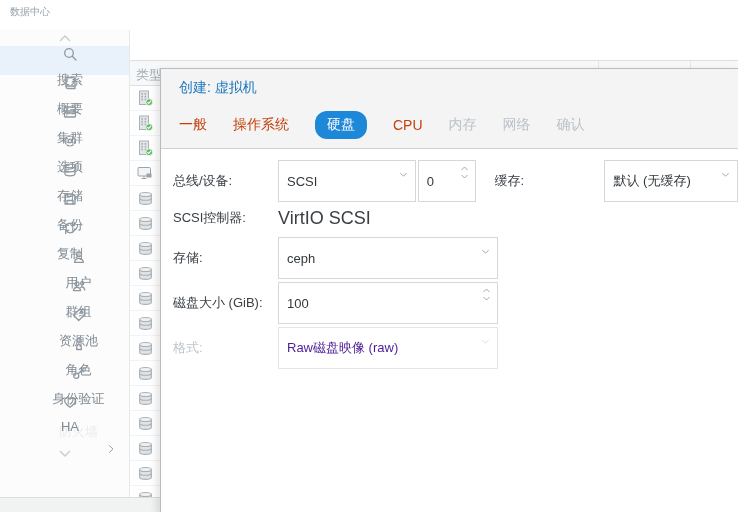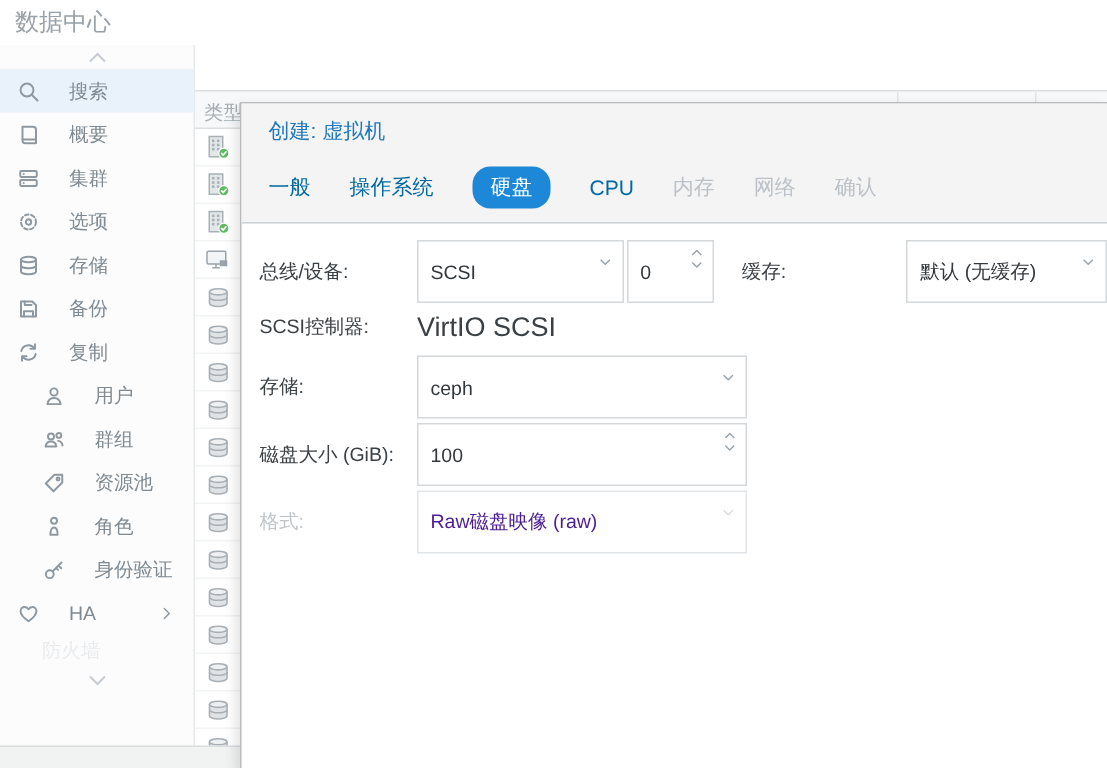--- a/index.html
+++ b/index.html
@@ -2,27 +2,27 @@
 <html><head>
 <meta charset="utf-8">
 <style>
   * { margin:0; padding:0; box-sizing:border-box; }
   html,body { width:738px; height:512px; overflow:hidden; }
   body { font-family:"Liberation Sans","DejaVu Sans",sans-serif; background:#fff; position:relative; }
   #app { position:absolute; inset:0; width:738px; height:512px; overflow:hidden; background:#fff; }
 
   
   .topbar { position:absolute; left:0; top:0; width:738px; height:30px; background:#fff; }
-  .topbar-title { position:absolute; left:10px; top:5px; font-size:16px; color:#98a1a8; }
+  .topbar-title { position:absolute; left:10px; top:5px; font-size:10px; color:#98a1a8; }
 
   
   .sidebar { position:absolute; left:0; top:30px; width:130px; height:482px; background:#fcfcfd; border-right:1px solid #e6e8ea; }
   .scroll-chev { height:16px; display:flex; align-items:center; justify-content:center; color:#c6ccd1; cursor:pointer; }
   .scroll-chev svg { stroke:#c6ccd1; }
-  .side-item { display:flex; align-items:center; height:29px; padding-left:11px; gap:19px; font-size:13px; color:#7f8a92; cursor:pointer; white-space:nowrap; }
+  .side-item { display:flex; align-items:center; height:29px; padding-left:11px; gap:9px; font-size:13px; color:#7f8a92; cursor:pointer; white-space:nowrap;flex-direction:column; }
   .side-item.selected { background:#e9f2fa; }
   .side-item.indent { padding-left:28px;font-family:Liberation Mono, monospace; }
   .side-item.faded { opacity:0.15; height:22px; }
   .side-item .ic { flex-shrink:0; }
   .side-item .expander { margin-left:auto; margin-right:12px; }
   .ic { stroke:#8e98a0; fill:none; stroke-width:1.3; stroke-linecap:round; stroke-linejoin:round; }
 
   
   .rtable { position:absolute; left:130px; top:30px; right:0; bottom:0; background:#fff; }
   .rtable-header { position:absolute; left:0; top:30px; right:0; height:26px; background:#f7f8f9; border-top:1px solid #dcdfe1; border-bottom:1px solid #dcdfe1; }
@@ -32,21 +32,21 @@
   .tree-row { height:25px; display:flex; align-items:center; justify-content:center; border-bottom:1px solid #f1f3f4; border-right:1px solid #f1f3f4; cursor:pointer; }
 
   
   .bottom-strip { position:absolute; left:0; top:497px; width:738px; height:15px; background:#f1f2f2; border-top:1px solid #dadcdd; z-index:5; }
 
   
   .dialog { position:absolute; left:160px; top:68px; width:578px; height:444px; background:#fff; border-left:1px solid #b9bcbe; border-top:1px solid #b9bcbe; box-shadow:-3px 3px 8px rgba(0,0,0,.12); z-index:10; overflow:hidden; }
   .dialog-header { background:#f4f4f4; padding:10px 16px 9px 18px; border-bottom:1px solid #cfd2d4; }
   .dialog-title { font-size:14px; color:#2179bd; }
   .tabs { display:flex; align-items:center; margin-top:14px; }
-  .tab { font-size:14px; color:#0369a1; margin-right:26px; padding:5px 0; cursor:pointer; white-space:nowrap; }
+  .tab { font-size:14px; color:#c2410c; margin-right:26px; padding:5px 0; cursor:pointer; white-space:nowrap; }
   .tab.active { background:#1d87d8; color:#fff; padding:5px 12px; border-radius:12px; cursor:default; }
   .tab.disabled { color:#bcc2c7; cursor:default; }
 
   .dialog-body { padding:11px 0 0 12px; }
   .frow { display:flex; align-items:center; margin-bottom:3px; }
   .flabel { width:105px; flex-shrink:0; font-size:13px; color:#3b4045; white-space:nowrap; }
   .flabel.second { width:110px; margin-left:18px; }
   .fvalue { font-size:18px; color:#3b4045; }
   .sel, .spin { position:relative; height:42px; border:1px solid #d5d8da; background:#fff; display:flex; align-items:center; padding:0 22px 0 8px; font-size:13px; color:#33383c; cursor:pointer; }
   .spin { cursor:text; }

